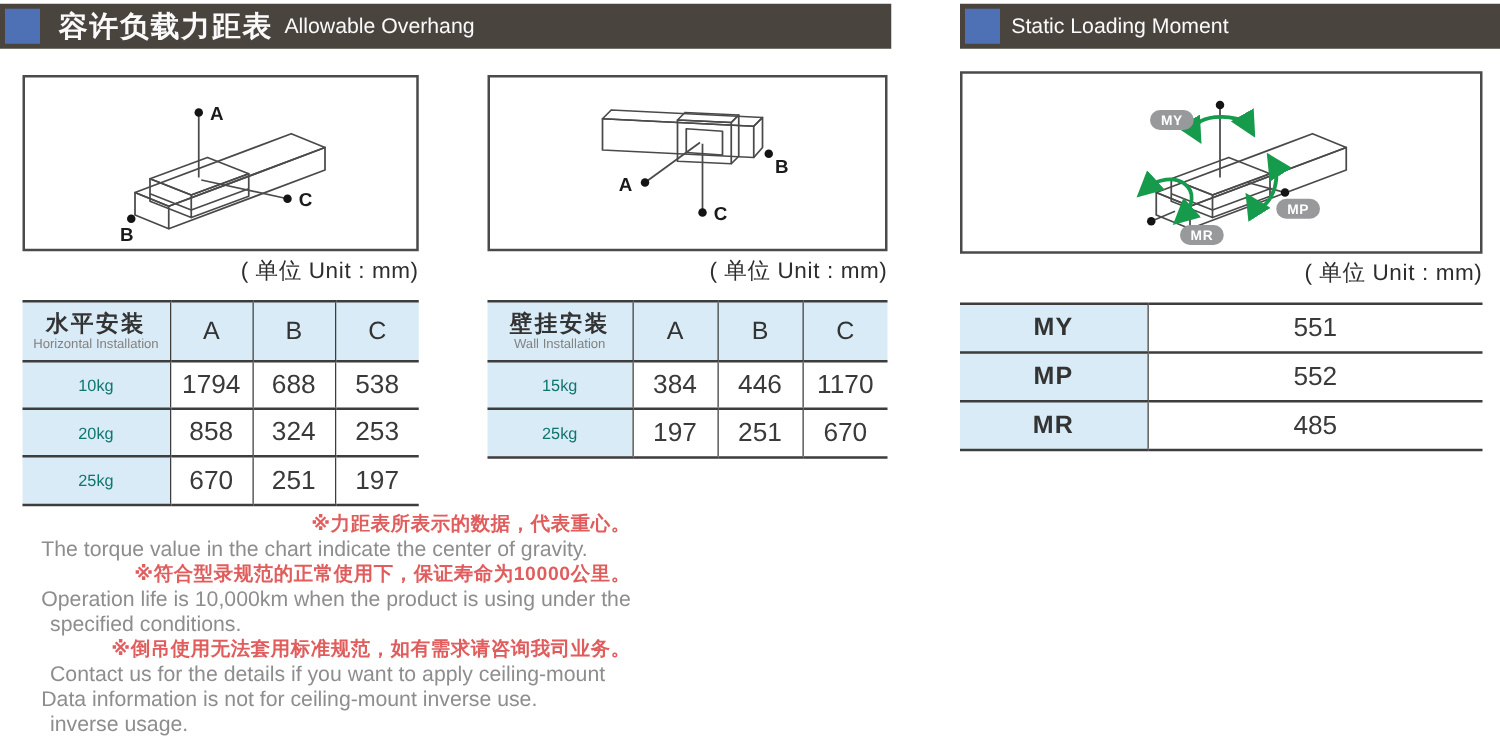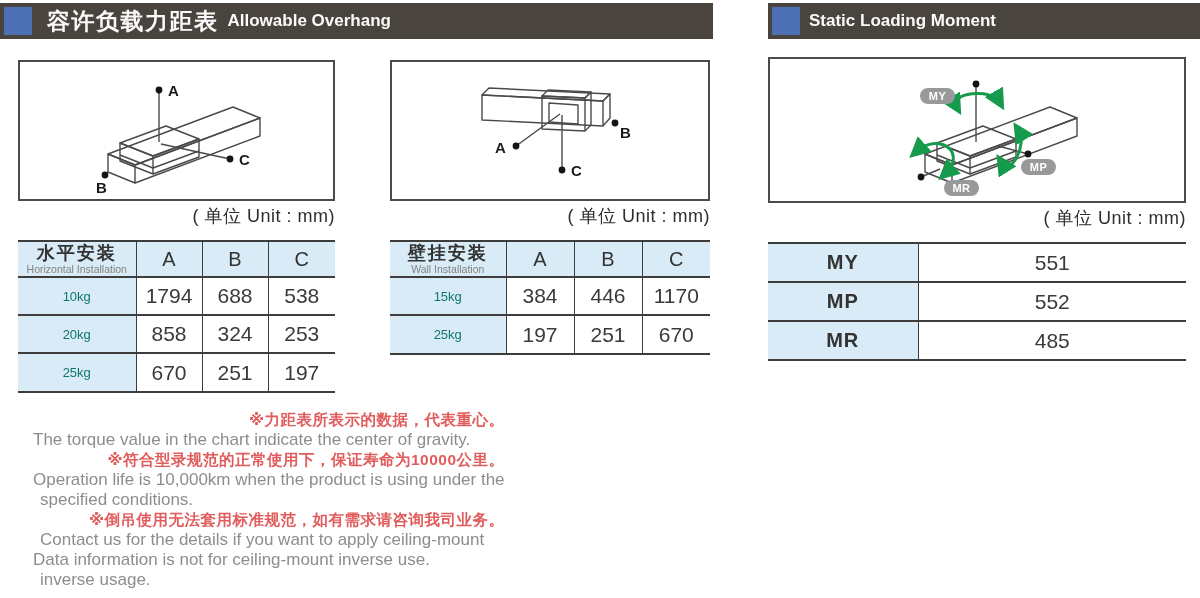--- a/index.html
+++ b/index.html
@@ -9,42 +9,42 @@
     color:#333;
   }
   
   .hdr { position:absolute; top:3px; height:36px; background:#4a443f;
          display:flex; align-items:center; }
   .hdr-left  { left:0; width:713px; }
   .hdr-right { left:768px; width:432px; }
   .hdr .sq { width:28px; height:28px; background:#4d71b4; margin-left:4px; flex:none; }
   .hdr .zh { color:#fafafa; font-size:23px; font-weight:bold; margin-left:15px;
              letter-spacing:1.5px; white-space:nowrap; }
-  .hdr .en { color:#fafafa; font-size:17px; font-weight:bold; margin-left:9px;
+  .hdr .en { color:#fafafa; font-size:17px; font-weight:normal; margin-left:9px;
              white-space:nowrap; }
   
   .dbox { position:absolute; background:#fff; border:2px solid #4a4a4a; box-sizing:border-box; }
   #box-horizontal { left:18px;  top:60px; width:317px; height:141px; }
   #box-wall       { left:390px; top:60px; width:320px; height:141px; }
   #box-moment     { left:768px; top:57px; width:418px; height:146px; }
   .dbox svg { display:block; width:100%; height:100%; }
   .unit { position:absolute; font-size:18px; color:#2d2d2d; letter-spacing:0.5px; }
   #unit-1 { top:204px; right:865px; }
   #unit-2 { top:204px; right:490px; }
   #unit-3 { top:206px; right:14px;  }
   
   .spec-table { position:absolute; border-collapse:collapse; table-layout:fixed; }
   .spec-table td { border-top:2px solid #3d3d3d; border-bottom:2px solid #3d3d3d;
                    text-align:center; vertical-align:middle; padding:0; }
   .spec-table td + td { border-left:1.5px solid #3d3d3d; }
   .blue { background:#d8ebf6; }
   #table-horizontal { left:18px;  top:240px; width:317px; }
   #table-wall       { left:390px; top:240px; width:320px; }
   #table-moment     { left:768px; top:242px; width:418px; }
-  .hrow { height:36px; }
+  .hrow { height:48px; }
   .drow { height:38px; }
   .mrow { height:39px; }
   .t-zh  { font-size:18px; font-weight:600; color:#333; letter-spacing:2px; line-height:20px; }
   .t-sub { font-size:10.5px; color:#828282; letter-spacing:0; line-height:12px; }
   .t-col { font-size:20px; color:#333; }
   .t-load{ font-size:13px; color:#0f766e; }
   .t-val { font-size:21px; color:#3a3a3a; }
   .t-mlabel { font-size:20px; font-weight:600; color:#333; letter-spacing:1px; }
   
   .notes { position:absolute; left:16px; top:410px; }

